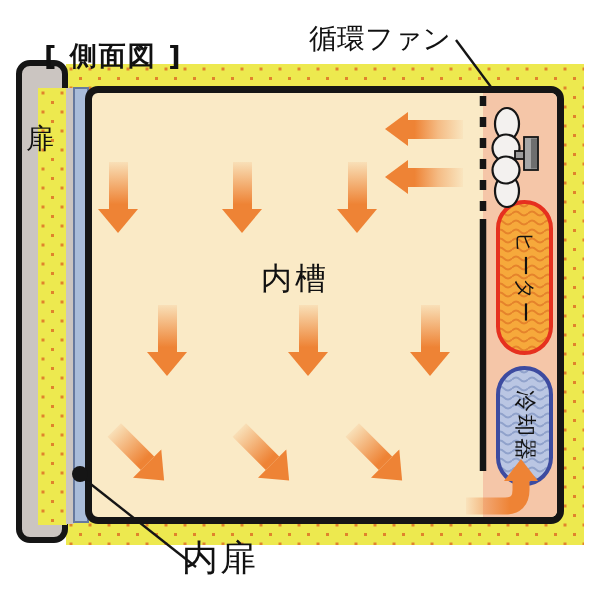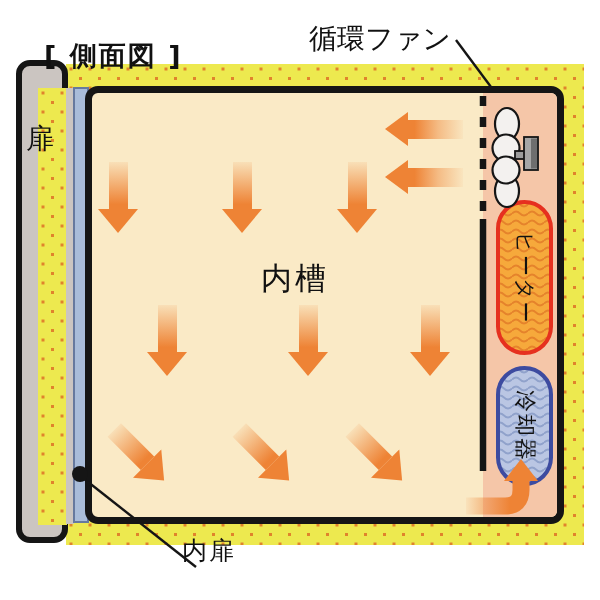--- a/index.html
+++ b/index.html
@@ -133,21 +133,21 @@
     </div>
   <div class="ad diag" style="left:357px;top:420px;">
       <div class="ad-stem"></div>
       <div class="ad-head"></div>
     </div>
 
   <div class="lbl" style="left:44px;top:38px;font-size:27px;letter-spacing:2px;font-weight:bold;">[ 側面図 ]</div>
   <div class="lbl" style="left:309px;top:20px;font-size:28px;">循環ファン</div>
   <div class="lbl" style="left:26px;top:120px;font-size:28px;">扉</div>
   <div class="lbl" style="left:261px;top:234px;font-size:31px;letter-spacing:3px;margin-top:24px;">内槽</div>
-  <div class="lbl" style="left:182px;top:534px;font-size:25px;letter-spacing:2px;">内扉</div>
+  <div class="lbl" style="left:182px;top:534px;font-size:36px;letter-spacing:2px;">内扉</div>
   <div class="vlabel" style="left:449px;top:263px;width:151px;height:30px;line-height:30px;font-size:21px;">ヒーター</div>
   <div class="vlabel" style="left:466px;top:411px;width:117px;height:30px;line-height:30px;font-size:22px;">冷却器</div>
 
   <svg class="abs" style="left:0;top:0;pointer-events:none;" width="600" height="600" viewBox="0 0 600 600">
     <defs>
       <linearGradient id="cg" x1="0" y1="0" x2="1" y2="0">
         <stop offset="0" stop-color="#EE8335" stop-opacity="0.07"></stop>
         <stop offset="0.45" stop-color="#EE8335" stop-opacity="0.6"></stop>
         <stop offset="0.8" stop-color="#EE8335" stop-opacity="1"></stop>
       </linearGradient>

